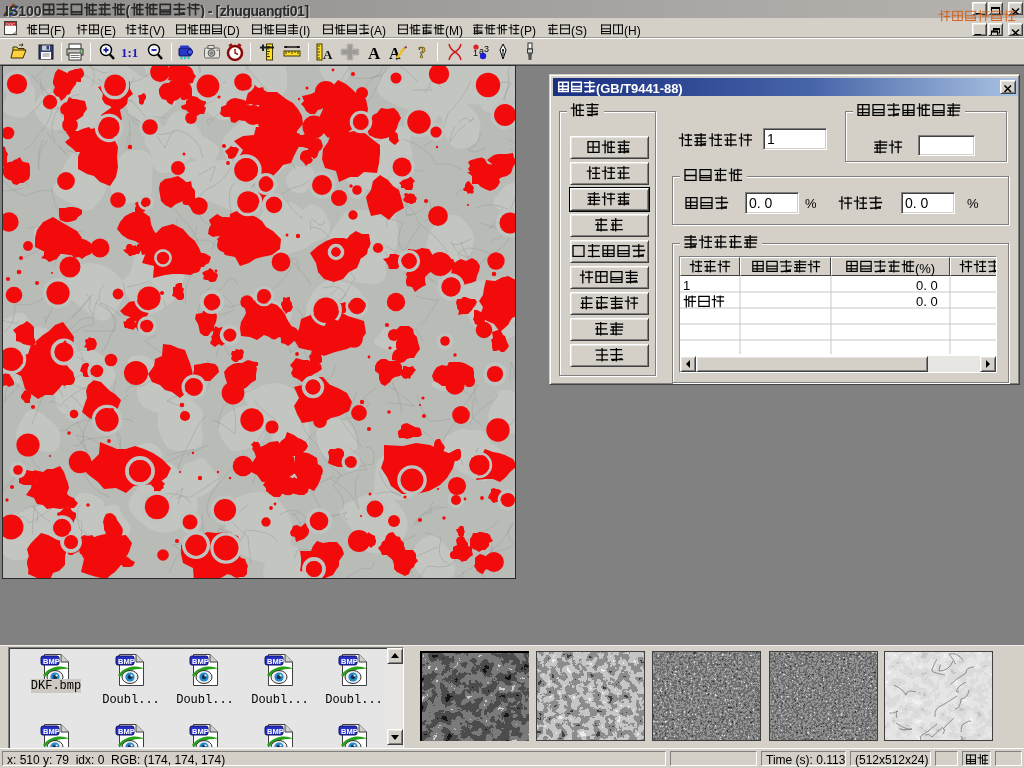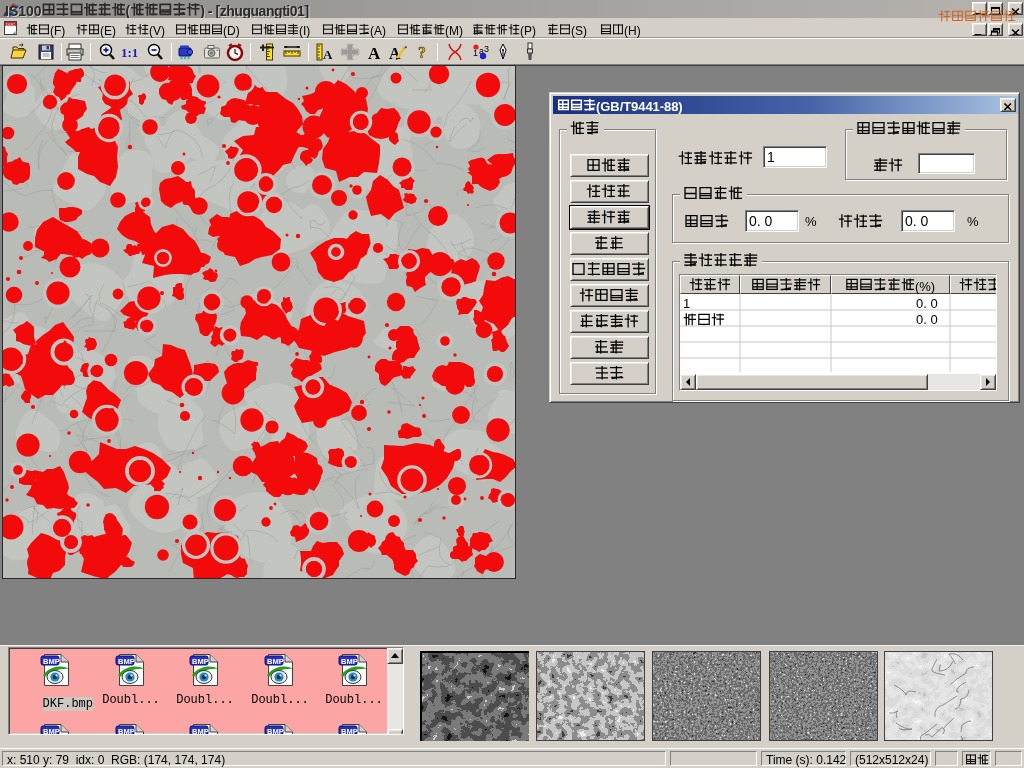--- a/index.html
+++ b/index.html
@@ -441,21 +441,21 @@
         <circle cx="190" cy="387" r="1.2"></circle>
         <circle cx="330" cy="4" r="1.4"></circle>
         <circle cx="434" cy="81" r="1.2"></circle>
         <circle cx="274" cy="406" r="2.4"></circle>
         <circle cx="253" cy="298" r="2.3"></circle>
         <circle cx="417" cy="454" r="2.1"></circle>
         <circle cx="479" cy="432" r="1.9"></circle>
         <circle cx="304" cy="22" r="1.5"></circle>
       </g>
     </svg>
-  </div><div style="position:absolute;left:549px;top:92px;width:471px;height:311px;background:#d4d0c8;border-top:1px solid #d4d0c8;border-left:1px solid #d4d0c8;border-right:1px solid #404040;border-bottom:1px solid #404040;box-shadow:inset 1px 1px 0 #fff, inset -1px -1px 0 #808080;z-index:10" id="dlg">
+  </div><div style="position:absolute;left:549px;top:74px;width:471px;height:311px;background:#d4d0c8;border-top:1px solid #d4d0c8;border-left:1px solid #d4d0c8;border-right:1px solid #404040;border-bottom:1px solid #404040;box-shadow:inset 1px 1px 0 #fff, inset -1px -1px 0 #808080;z-index:10" id="dlg">
     <div style="position:absolute;left:3px;top:3px;width:465px;height:18px;background:linear-gradient(90deg,#1a2f80 0%,#4663a8 55%,#a8c3e2 100%)"></div>
     <div style="position:absolute;left:7px;top:5px">
       <svg width="127" height="17" style="display:block">
         <path d="M1.7 2.2L11.3 2.2M1.7 2.2L1.7 11.5M11.3 2.2L11.3 11.5M1.7 11.5L11.3 11.5M1.7 6.3L11.3 6.3M5.7 2.2L5.7 11.5M1.7 9.2L11.3 9.2M14.7 2.2L24.3 2.2M14.7 2.2L14.7 11.5M24.3 2.2L24.3 11.5M14.7 11.5L24.3 11.5M14.7 6.6L24.3 6.6M14.7 9.2L24.3 9.2M27.5 2.7L36.7 2.7M28.2 6.5L37.7 6.5M28.1 11.4L36.6 11.4M32.8 1.5L32.8 12M28.9 11.8L36.7 10.1" stroke="#ffffff" stroke-width="1.5" fill="none" stroke-linecap="square"></path>
         <text x="39" y="12.7" font-size="13" font-family="Liberation Sans" font-weight="bold" fill="#ffffff" textLength="86.7">(GB/T9441-88)</text>
       </svg>
     </div>
     <div class="btn3d" style="position:absolute;left:450px;top:5px;width:16px;height:14px"><svg width="14" height="12">
         <path d="M3.5 2.5 L10 9 M10 2.5 L3.5 9" stroke="#000" stroke-width="1.6"></path>
       </svg></div>
@@ -630,21 +630,21 @@
         <div class="btn3d" style="position:absolute;left:0;top:0;width:16px;height:16px"><svg width="14" height="14">
             <path d="M9 3 L5 7 L9 11 Z" fill="#000"></path>
           </svg></div>
         <div class="btn3d" style="position:absolute;left:16px;top:0;width:232px;height:16px"></div>
         <div style="position:absolute;left:248px;top:0;width:52px;height:16px;background:#e8e6e2"></div>
         <div class="btn3d" style="position:absolute;left:300px;top:0;width:16px;height:16px"><svg width="14" height="14">
             <path d="M5 3 L9 7 L5 11 Z" fill="#000"></path>
           </svg></div>
       </div>
     </div>
-  </div><div style="position:absolute;left:0;top:645px;width:1024px;height:103px;background:#d4d0c8;border-top:1px solid #f0efec"></div><div class="sunk" style="position:absolute;left:8px;top:647px;width:396px;height:88px;background:#fca5a5;overflow:hidden" id="list">
+  </div><div style="position:absolute;left:0;top:645px;width:1024px;height:103px;background:#d4d0c8;border-top:1px solid #f0efec"></div><div class="sunk" style="position:absolute;left:8px;top:647px;width:396px;height:120px;background:#e5e5e5;overflow:hidden" id="list">
     <div style="position:absolute;left:30px;top:5px;width:34px;height:34px;overflow:hidden"><svg width="34" height="34">
         <path d="M5.5 1.5 H22 L29.5 9 V32.5 H5.5 Z" fill="#fff" stroke="#404040"></path>
         <path d="M22 1.5 L22 9 L29.5 9" fill="#d0d0d0" stroke="#404040"></path>
         <rect x="2" y="3" width="18" height="9" rx="2" fill="#2430c8" stroke="#101060"></rect>
         <text x="4" y="10.5" font-size="7.5" font-weight="bold" font-family="Liberation Sans" fill="#fff">BMP</text>
         <path d="M4 22 C12 12 24 12 31 16 C22 15 12 18 6 24 Z" fill="#28a018"></path>
         <ellipse cx="16" cy="24" rx="8" ry="6.5" fill="#f0f0f0" stroke="#333"></ellipse>
         <circle cx="16" cy="24" r="4.6" fill="#2888c8"></circle>
         <circle cx="16" cy="24" r="2.2" fill="#103050"></circle>
         <circle cx="17.5" cy="22.5" r="1.1" fill="#fff"></circle>
@@ -686,21 +686,21 @@
         <path d="M5.5 1.5 H22 L29.5 9 V32.5 H5.5 Z" fill="#fff" stroke="#404040"></path>
         <path d="M22 1.5 L22 9 L29.5 9" fill="#d0d0d0" stroke="#404040"></path>
         <rect x="2" y="3" width="18" height="9" rx="2" fill="#2430c8" stroke="#101060"></rect>
         <text x="4" y="10.5" font-size="7.5" font-weight="bold" font-family="Liberation Sans" fill="#fff">BMP</text>
         <path d="M4 22 C12 12 24 12 31 16 C22 15 12 18 6 24 Z" fill="#28a018"></path>
         <ellipse cx="16" cy="24" rx="8" ry="6.5" fill="#f0f0f0" stroke="#333"></ellipse>
         <circle cx="16" cy="24" r="4.6" fill="#2888c8"></circle>
         <circle cx="16" cy="24" r="2.2" fill="#103050"></circle>
         <circle cx="17.5" cy="22.5" r="1.1" fill="#fff"></circle>
       </svg></div>
-    <div style="position:absolute;left:10px;top:45px;width:74px;text-align:right"><span style="font:12px 'Liberation Mono';background:#cdc9c2;white-space:pre">DKF.bmp</span></div>
+    <div style="position:absolute;left:10px;top:27px;width:74px;text-align:center"><span style="font:12px 'Liberation Mono';background:#cdc9c2;white-space:pre">DKF.bmp</span></div>
     <div style="position:absolute;left:85px;top:41px;width:74px;text-align:center"><span style="font:12px 'Liberation Mono';white-space:pre">Doubl...</span></div>
     <div style="position:absolute;left:159px;top:41px;width:74px;text-align:center"><span style="font:12px 'Liberation Mono';white-space:pre">Doubl...</span></div>
     <div style="position:absolute;left:234px;top:41px;width:74px;text-align:center"><span style="font:12px 'Liberation Mono';white-space:pre">Doubl...</span></div>
     <div style="position:absolute;left:308px;top:41px;width:74px;text-align:center"><span style="font:12px 'Liberation Mono';white-space:pre">Doubl...</span></div>
     <div style="position:absolute;left:30px;top:75px;width:34px;height:24px;overflow:hidden"><svg width="34" height="34">
         <path d="M5.5 1.5 H22 L29.5 9 V32.5 H5.5 Z" fill="#fff" stroke="#404040"></path>
         <path d="M22 1.5 L22 9 L29.5 9" fill="#d0d0d0" stroke="#404040"></path>
         <rect x="2" y="3" width="18" height="9" rx="2" fill="#2430c8" stroke="#101060"></rect>
         <text x="4" y="10.5" font-size="7.5" font-weight="bold" font-family="Liberation Sans" fill="#fff">BMP</text>
         <path d="M4 22 C12 12 24 12 31 16 C22 15 12 18 6 24 Z" fill="#28a018"></path>
@@ -835,20 +835,20 @@
             <feFuncG type="discrete" tableValues="0.78 0.86 0.9 0.95"></feFuncG>
             <feFuncB type="discrete" tableValues="0.78 0.86 0.9 0.95"></feFuncB>
           </feComponentTransfer>
         </filter>
       </defs>
       <rect width="107" height="88" filter="url(#nf15)"></rect>
       <path d="M81 30Q73 34 72 38Q70 40 74 40M52 72Q41 81 37 83Q34 85 37 91M12 66Q10 59 13 59Q8 62 4 61M11 71Q21 78 27 77Q16 79 14 76M56 13Q55 12 54 19Q64 19 68 9M76 80Q76 79 77 73Q86 67 86 70M52 7Q46 18 47 19Q49 21 60 23M70 12Q71 11 64 2Q72 0 78 8M50 65Q49 55 58 53Q64 49 72 44M89 15Q81 15 81 21Q71 27 66 32M40 83Q44 81 47 85Q54 78 58 75M31 40Q21 37 21 43Q19 38 9 33M69 66Q63 71 58 77Q61 76 58 82M84 38Q83 46 76 47Q75 57 70 57M76 84Q79 87 76 90Q80 88 76 88" stroke="#5a5a5a" stroke-width="1" fill="none" opacity=".6"></path>
     </svg></div><div style="position:absolute;left:0;top:748px;width:1024px;height:20px;background:#d4d0c8;border-top:1px solid #fff"></div><div class="sunk1" style="position:absolute;left:2px;top:751px;width:664px;height:15px">
     <div style="position:absolute;left:4px;top:1px;font:12px 'Liberation Sans';white-space:pre">x: 510 y: 79  idx: 0  RGB: (174, 174, 174)</div>
   </div><div class="sunk1" style="position:absolute;left:670px;top:751px;width:87px;height:15px"></div><div class="sunk1" style="position:absolute;left:761px;top:751px;width:85px;height:15px">
-    <div style="position:absolute;left:4px;top:1px;font:12px 'Liberation Sans';white-space:pre">Time (s): 0.142</div>
+    <div style="position:absolute;left:4px;top:1px;font:12px 'Liberation Sans';white-space:pre">Time (s): 0.113</div>
   </div><div class="sunk1" style="position:absolute;left:850px;top:751px;width:81px;height:15px">
     <div style="position:absolute;left:4px;top:1px;font:12px 'Liberation Sans';white-space:pre">(512x512x24)</div>
   </div><div class="sunk1" style="position:absolute;left:935px;top:751px;width:23px;height:15px"></div><div class="sunk1" style="position:absolute;left:962px;top:751px;width:29px;height:15px">
     <div style="position:absolute;left:2px;top:1px">
       <svg width="25" height="15" style="display:block">
         <path d="M1.6 2L10.4 2M1.6 2L1.6 10.7M10.4 2L10.4 10.7M1.6 10.7L10.4 10.7M1.6 6.7L10.4 6.7M5.4 2L5.4 10.7M1.6 8.5L10.4 8.5M15.3 1.6L15.3 11.1M13.1 4.9L16.4 4.9M17.5 2.5L22.7 2.5M17.5 7.1L22.7 7.1M20.1 1.8L20.1 10.9M17.5 10.7L22.7 10.7M17.5 2.5L17.5 10.7" stroke="#000000" stroke-width="1" fill="none" stroke-linecap="square"></path>
       </svg>
     </div>
   </div><div class="sunk1" style="position:absolute;left:995px;top:751px;width:27px;height:15px"></div></body></html>

